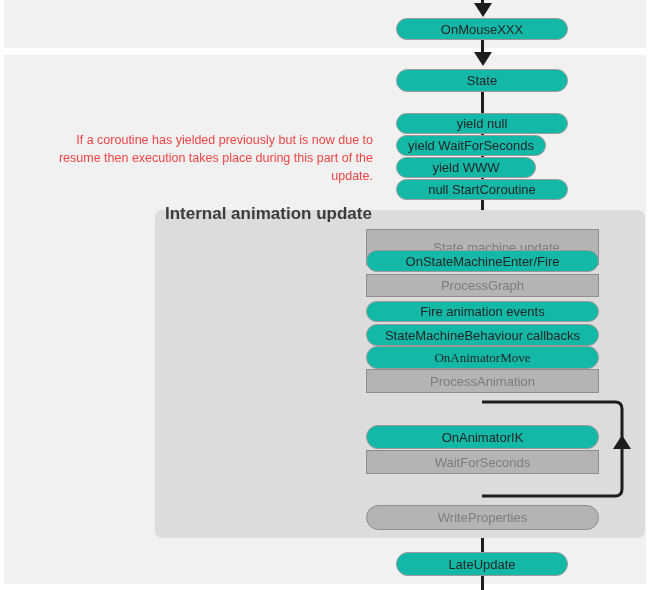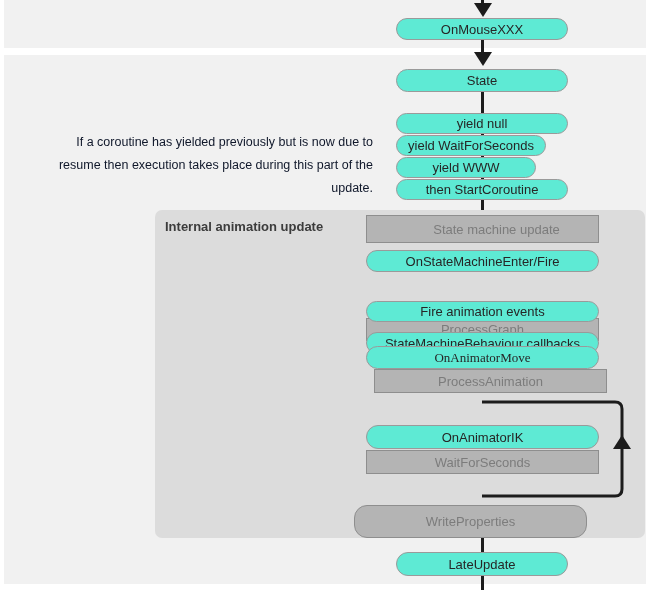--- a/index.html
+++ b/index.html
@@ -56,21 +56,21 @@
     box-sizing: border-box;
     display: flex;
     align-items: center;
     justify-content: center;
     font-size: 13px;
     line-height: 1;
     white-space: nowrap;
     z-index: 3;
   }
   .node.white {
-    background: #5eead4;
+    background: #14b8a6;
     border: 1px solid #9a9a9a;
     border-radius: 13px;
     color: #262626;
   }
   .node.gray {
     background: #b4b4b4;
     border: 1px solid #8e8e8e;
     border-radius: 0;
     color: #7c7c7c;
   }
@@ -85,37 +85,37 @@
     top: 210px;
     width: 490px;
     height: 328px;
     background: #dcdcdc;
     border-radius: 7px;
     z-index: 1;
   }
   #animation-panel-title {
     position: absolute;
     left: 165px;
-    top: 219px;
-    font-size: 13px;
+    top: 204px;
+    font-size: 17px;
     font-weight: bold;
     color: #3c3c3c;
     z-index: 4;
   }
 
   
   #coroutine-note {
     position: absolute;
     left: 40px;
     top: 131px;
     width: 333px;
     text-align: right;
     font-size: 12.5px;
-    line-height: 23px;
-    color: #0f172a;
+    line-height: 18px;
+    color: #ef4444;
     z-index: 4;
   }
 
   
   #ik-loop {
     position: absolute;
     left: 470px;
     top: 398px;
     width: 165px;
     height: 102px;
@@ -175,35 +175,35 @@
 <div class="node white" style="left:396px; top:18px; width:172px; height:22px;">OnMouseXXX</div>
 
 <div class="node white" style="left:396px; top:69px; width:172px; height:23px;">State</div>
 
 <div class="node white" style="left:396px; top:113px; width:172px; height:21px;">yield null</div>
 
 <div class="node white" style="left:396px; top:135px; width:150px; height:21px;">yield WaitForSeconds</div>
 
 <div class="node white" style="left:396px; top:157px; width:140px; height:21px;">yield WWW</div>
 
-<div class="node white" style="left:396px; top:179px; width:172px; height:21px;">then StartCoroutine</div>
-
-<div class="node gray" style="left:366px; top:215px; width:233px; height:28px;padding-left:28px;">State machine update</div>
+<div class="node white" style="left:396px; top:179px; width:172px; height:21px;">null StartCoroutine</div>
+
+<div class="node gray" style="left:366px; top:229px; width:233px; height:36px;padding-left:28px;">State machine update</div>
 
 <div class="node white" style="left:366px; top:250px; width:233px; height:22px;">OnStateMachineEnter/Fire</div>
 
-<div class="node gray" style="left:366px; top:274px; width:233px; height:23px;margin-top:44px;">ProcessGraph</div>
+<div class="node gray" style="left:366px; top:274px; width:233px; height:23px;">ProcessGraph</div>
 
 <div class="node white" style="left:366px; top:301px; width:233px; height:21px;">Fire animation events</div>
 
-<div class="node white" style="left:366px; top:324px; width:233px; height:22px;margin-top:8px;">StateMachineBehaviour callbacks</div>
+<div class="node white" style="left:366px; top:324px; width:233px; height:22px;">StateMachineBehaviour callbacks</div>
 
 <div class="node white" style="left:366px; top:346px; width:233px; height:23px;font-family:Liberation Serif, serif;">OnAnimatorMove</div>
 
-<div class="node gray" style="left:366px; top:369px; width:233px; height:24px;margin-left:8px;">ProcessAnimation</div>
+<div class="node gray" style="left:366px; top:369px; width:233px; height:24px;">ProcessAnimation</div>
 
 <div class="node white" style="left:366px; top:425px; width:233px; height:24px;text-align:right;">OnAnimatorIK</div>
 
 <div class="node gray" style="left:366px; top:450px; width:233px; height:24px;">WaitForSeconds</div>
 
-<div class="node gray rounded" style="left:354px; top:505px; width:233px; height:33px;">WriteProperties</div>
+<div class="node gray rounded" style="left:366px; top:505px; width:233px; height:25px;">WriteProperties</div>
 
 <div class="node white" style="left:396px; top:552px; width:172px; height:24px;">LateUpdate</div>
 
 </body></html>

